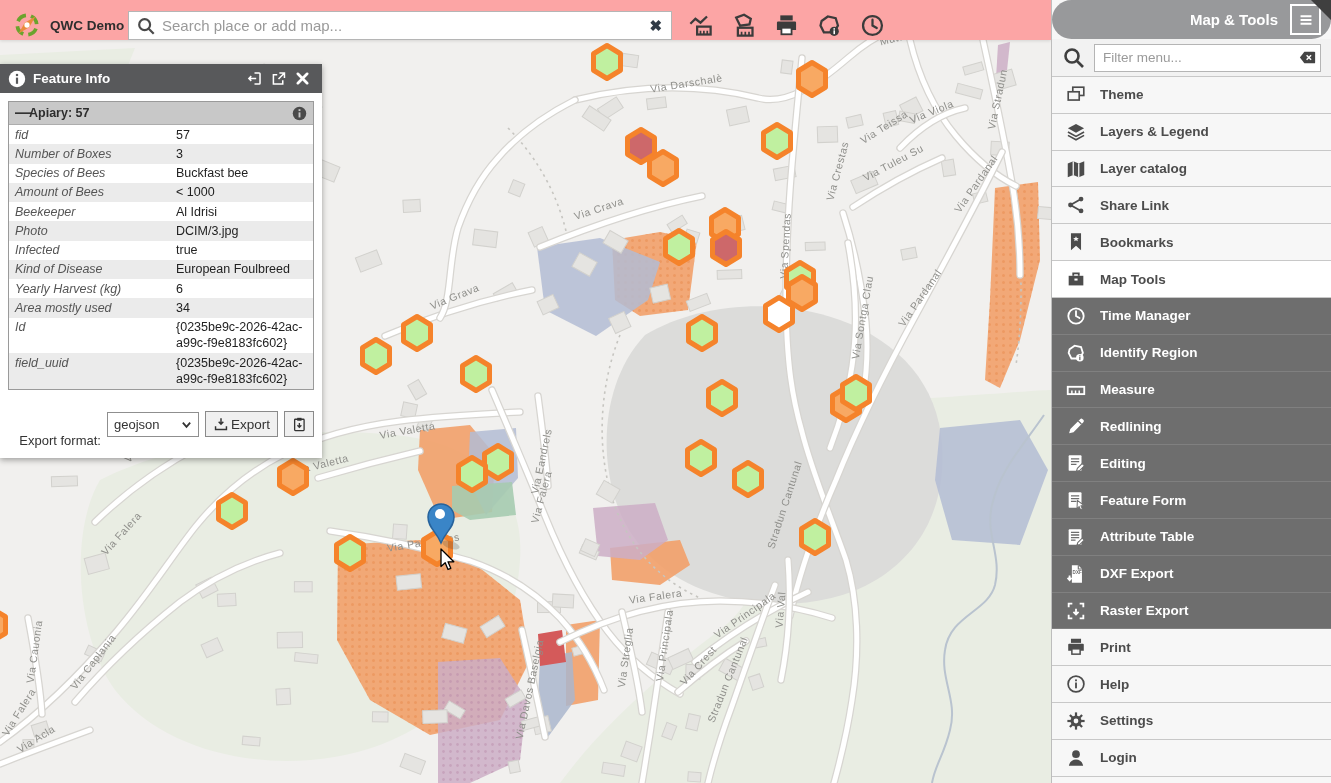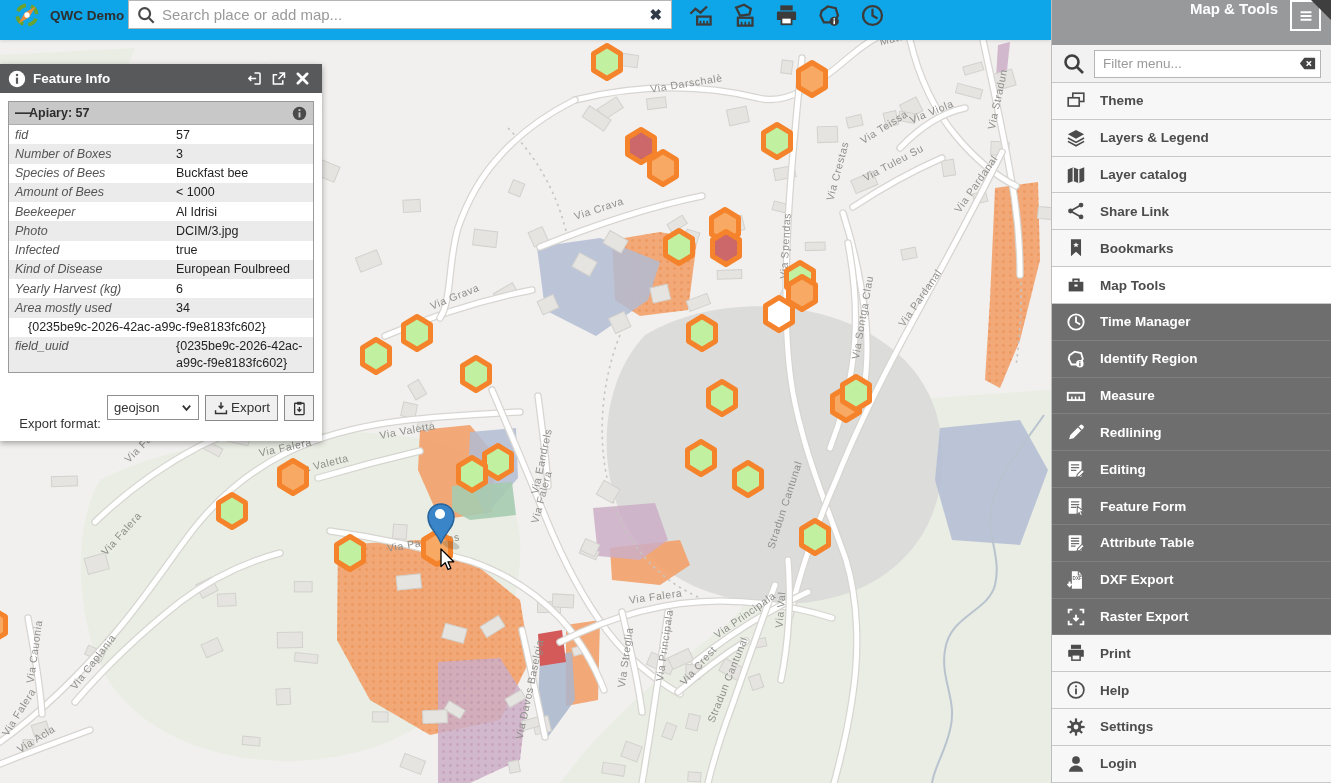--- a/index.html
+++ b/index.html
@@ -7,22 +7,22 @@
     font-family:"Liberation Sans", sans-serif; background:#f1f0ee; }
 
   
   #map-wrap { position:absolute; left:0; top:0; width:1051px; height:783px; }
   #mapsvg { display:block; }
   .street-label { font-size:10.5px; fill:#8f8f8b; letter-spacing:.6px; }
   .hex { stroke:#f5832b; stroke-width:5; stroke-linejoin:round; cursor:pointer; }
 
   
   #topbar { position:absolute; left:0; top:0; width:1051px; height:40px;
-    background:#0ea5e9; box-shadow:0 1px 3px rgba(0,0,0,.12);
-    display:flex; align-items:flex-start; z-index:20; }
+    background:#fca5a5; box-shadow:0 1px 3px rgba(0,0,0,.12);
+    display:flex; align-items:flex-end; z-index:20; }
   #brand { display:flex; align-items:center; gap:8px; padding-left:12px; width:128px; }
   #brand-label { font-size:13.5px; font-weight:bold; color:#2e2e2e; white-space:nowrap; }
   #searchbox { position:relative; width:544px; height:29px; border:1px solid #b5b5b5;
     background:#fff; display:flex; align-items:center; }
   #searchbox .mag { margin:0 6px 0 7px; color:#4a4a4a; display:flex; }
   #search-input { flex:1; border:none; outline:none; font-size:15px; color:#333;
     font-family:"Liberation Sans", sans-serif; }
   #search-input::placeholder { color:#9a9a9a; }
   #search-clear { border:none; background:none; cursor:pointer; padding:0 9px;
     font-size:15px; font-weight:bold; color:#2f3a46; }
@@ -58,22 +58,22 @@
   #fi-format span { flex:1; }
   .fi-btn { --row-bg:#f0f0f0; height:26px; border:1px solid #8a8a8a; background:#f0f0f0;
     color:#333; font-size:13.5px; display:flex; align-items:center; gap:2px;
     padding:0 7px; cursor:pointer; font-family:"Liberation Sans", sans-serif; }
   .fi-btn svg { width:16px; height:16px; }
 
   
   #sidebar { position:absolute; right:0; top:0; width:280px; height:783px;
     background:#f7f7f7; z-index:30; display:flex; flex-direction:column;
     border-left:1px solid #bdbdbd; }
-  #sb-header { height:45px; background:#98999b; display:flex; align-items:flex-start;
-    justify-content:flex-end; padding:0 10px; position:relative; flex:none; }
+  #sb-header { height:39px; background:#98999b; display:flex; align-items:center;
+    justify-content:flex-end; padding:0 10px; position:relative; flex:none;border-radius:21px; }
   #sb-title { color:#fff; font-size:15px; font-weight:bold; margin-right:12px; }
   #sb-burger { width:31px; height:31px; border:2px solid #fff; background:none;
     cursor:pointer; display:flex; align-items:center; justify-content:center; color:#fff; }
   #sb-fold { position:absolute; right:0; top:0; width:0; height:0;
     border-top:20px solid #3f3f3f; border-left:20px solid transparent; }
   #sb-filter { height:38px; background:#f2f2f2; display:flex; align-items:center;
     padding:0 10px; gap:8px; border-bottom:1px solid #c8c8c8; flex:none; }
   #sb-filter .mag { color:#3f3f3f; display:flex; }
   #sb-filter-box { position:relative; flex:1; height:28px;border-radius:7px; }
   #filter-input { width:100%; height:100%; border:1px solid #b5b5b5; background:#fff;
@@ -515,20 +515,21 @@
           </div>
           <div class="fi-row">
             <div class="fi-label">Yearly Harvest (kg)</div>
                  <div class="fi-val">6</div>
           </div>
           <div class="fi-row">
             <div class="fi-label">Area mostly used</div>
                  <div class="fi-val">34</div>
           </div>
           <div class="fi-row">
+            <div class="fi-label">Id</div>
                  <div class="fi-val">{0235be9c-2026-42ac-a99c-f9e8183fc602}</div>
           </div>
           <div class="fi-row">
             <div class="fi-label">field_uuid</div>
                  <div class="fi-val">{0235be9c-2026-42ac-a99c-f9e8183fc602}</div>
           </div>
         </div>
     </div>
     <div id="fi-export">
       <span id="fi-export-label">Export format:</span>

